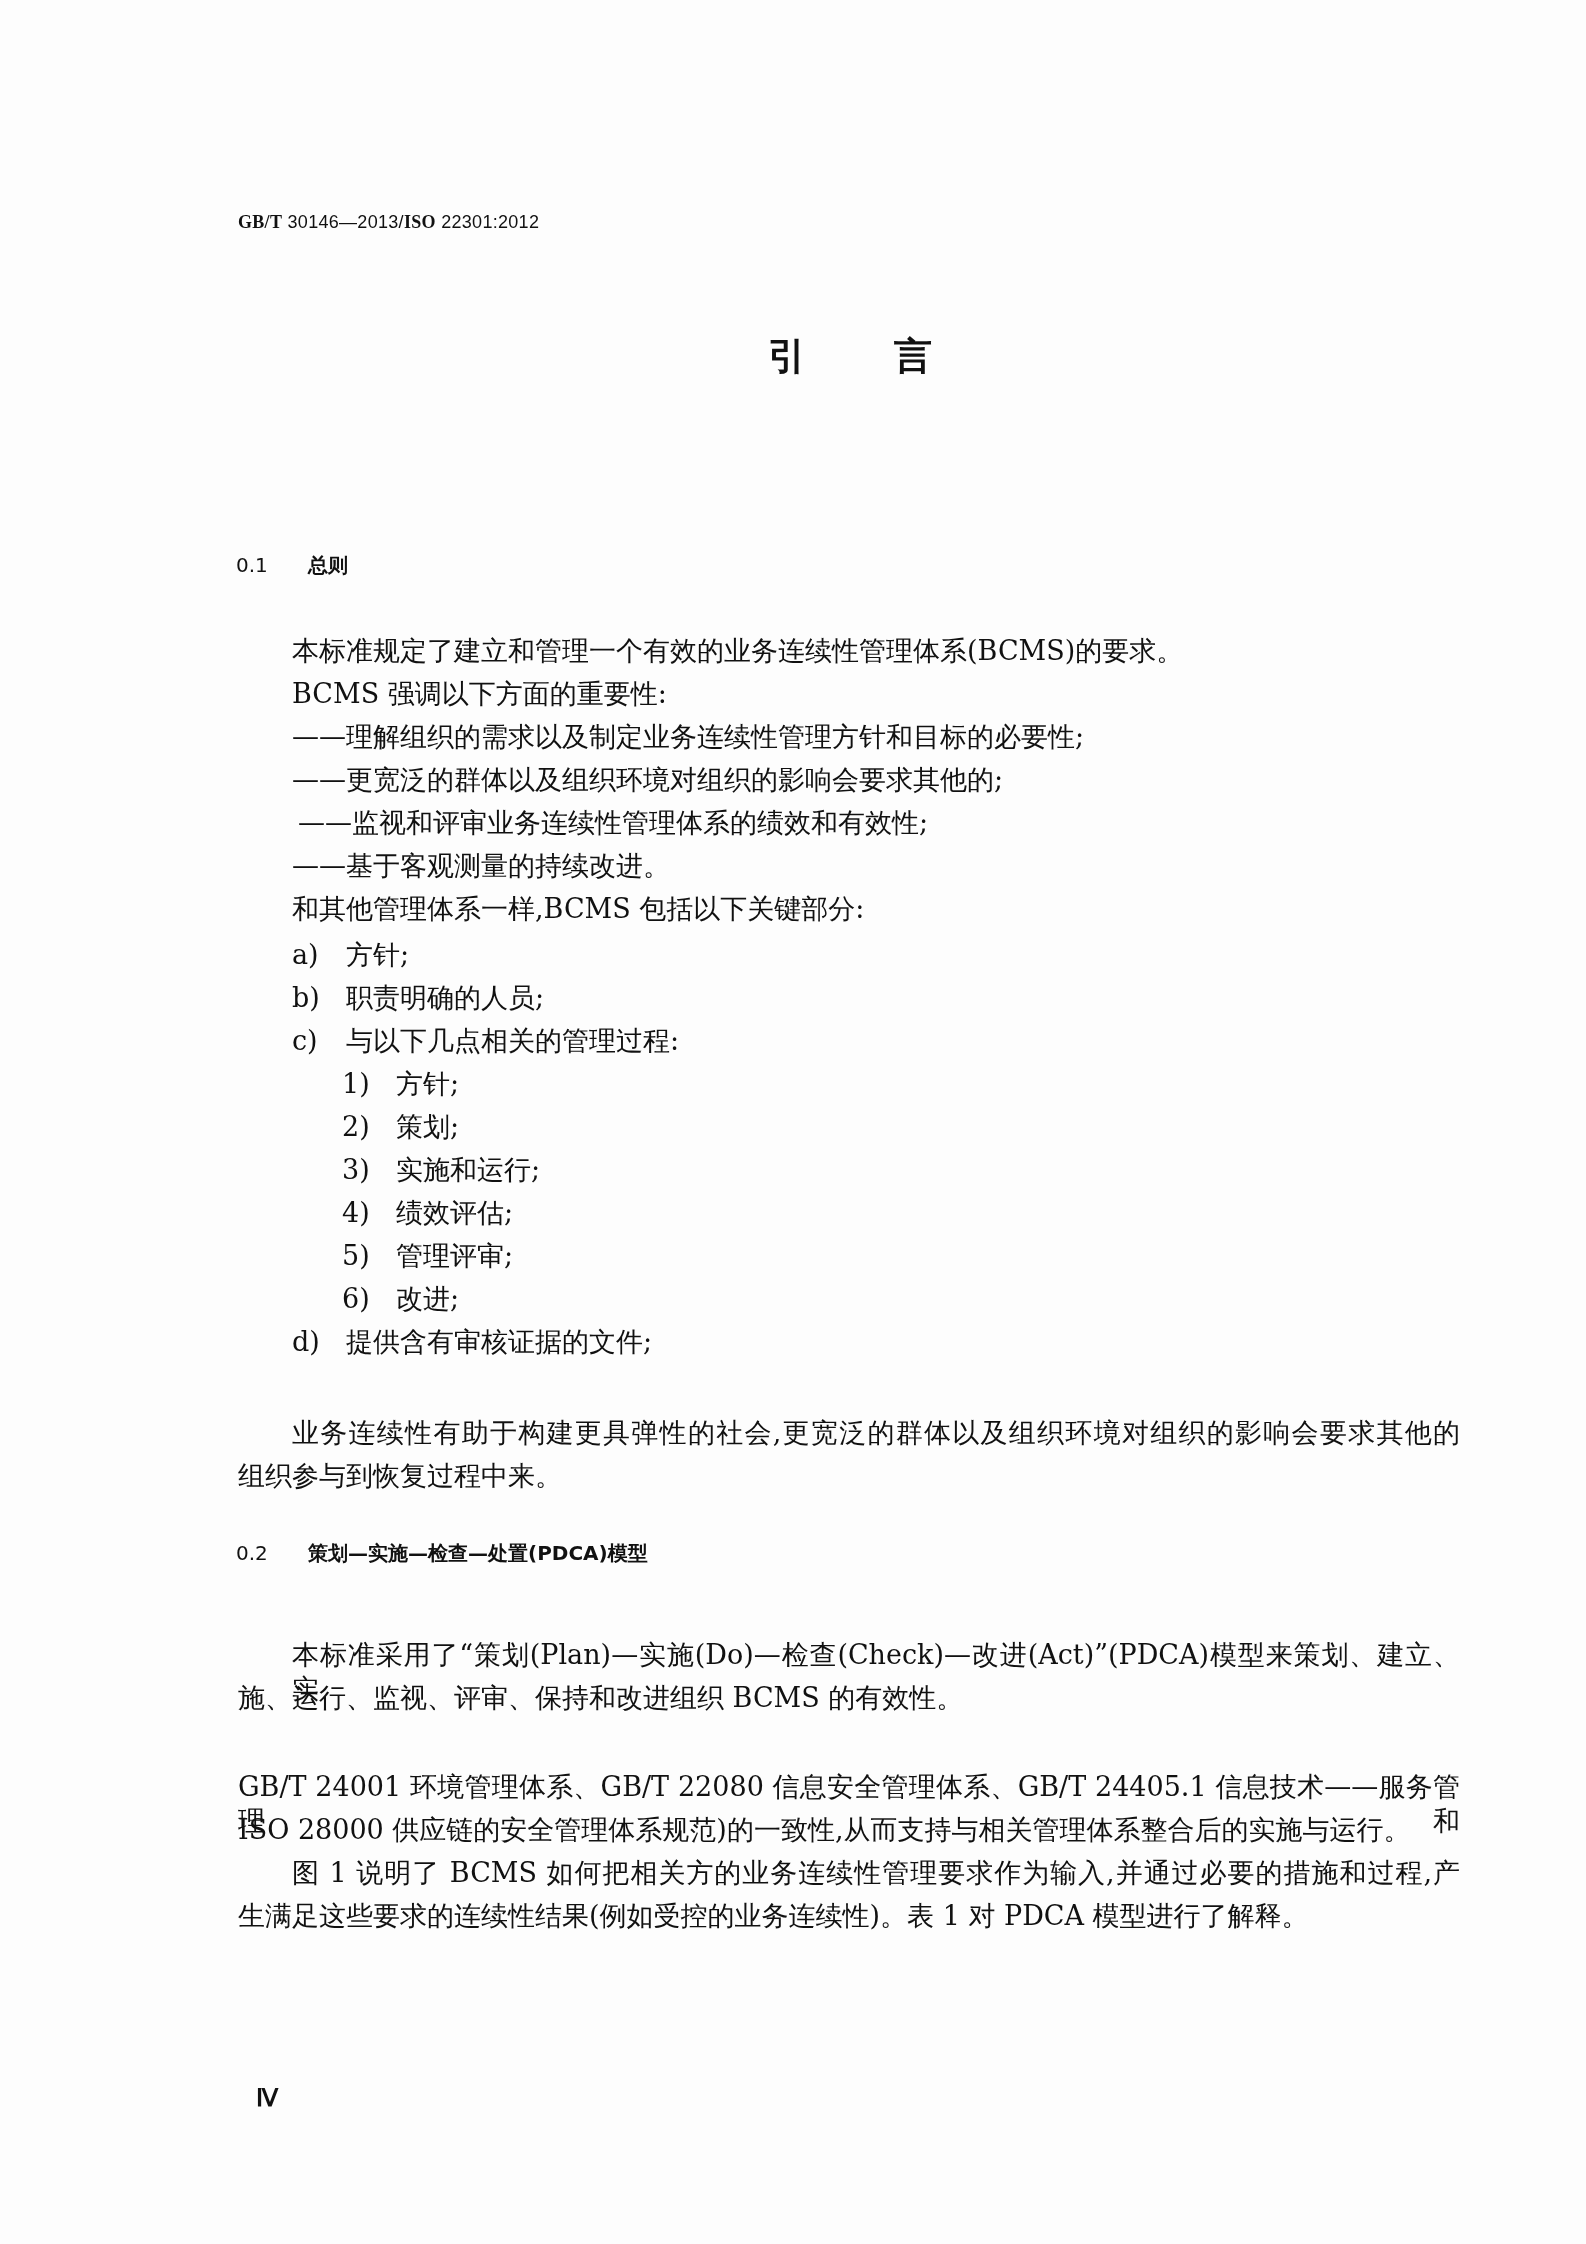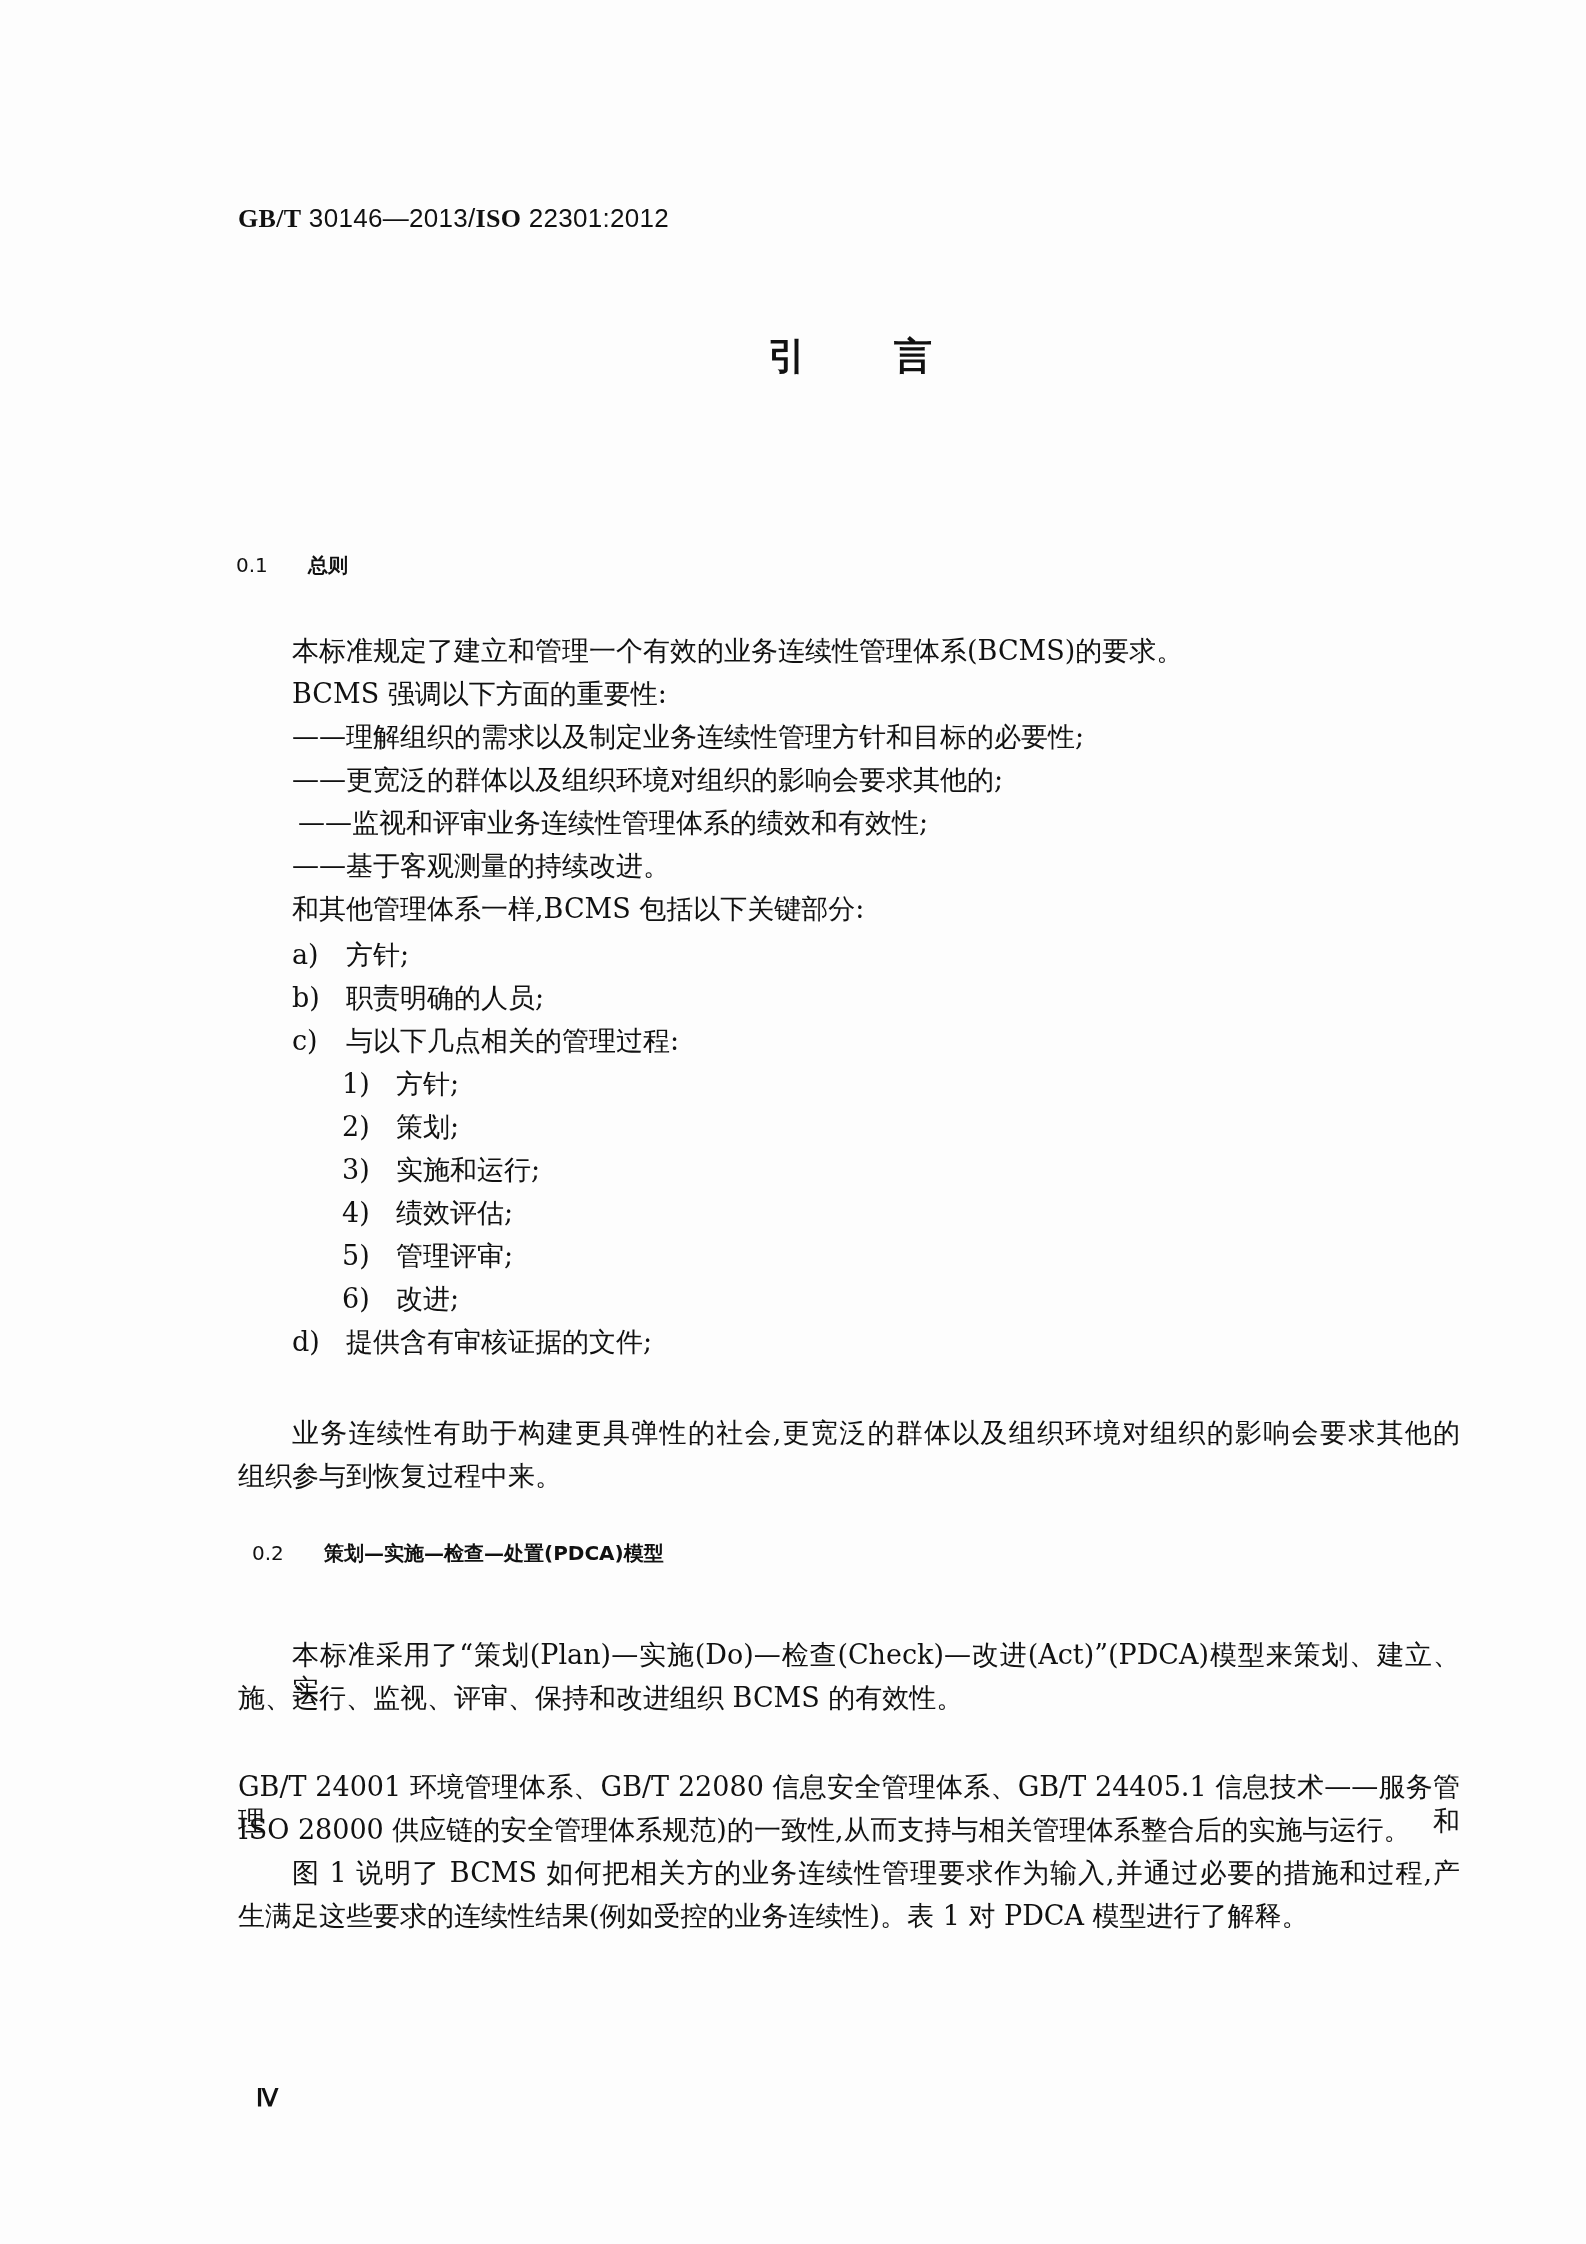--- a/index.html
+++ b/index.html
@@ -17,24 +17,24 @@
   }
   .page {
     position: absolute;
     left: 0; top: 0;
     width: 1586px; height: 2244px;
     background: #fdfdfd;
   }
   .abs { position: absolute; white-space: nowrap; }
 
   .std-header {
-    left: 238px; top: 200px;
+    left: 238px; top: 208px;
     font-family: "Liberation Sans", "DejaVu Sans", sans-serif;
-    font-size: 26px;
-    line-height: 36px;
+    font-size: 18px;
+    line-height: 28px;
     letter-spacing: 0.3px;
   }
   .std-header .bold { font-weight: bold; font-family: "Liberation Serif", serif; }
 
   .title {
     left: 0; top: 334px;
     width: 1700px;
     text-align: center;
     font-family: "DejaVu Sans", sans-serif;
     font-size: 38px;
@@ -129,21 +129,21 @@
     <span class="sub-label">6)</span><span>改进;</span>
   </div>
 
   <div class="abs body-line" style="left:292px; top:1325px;">
     <span class="list-label">d)</span><span>提供含有审核证据的文件;</span>
   </div>
 
   <div class="abs body-line justify" style="left:292px; top:1416px; width:1168px;">业务连续性有助于构建更具弹性的社会,更宽泛的群体以及组织环境对组织的影响会要求其他的</div>
   <div class="abs body-line" style="left:238px; top:1459px;">组织参与到恢复过程中来。</div>
 
-  <div class="abs section-heading" style="left:252px; top:1538px;">
+  <div class="abs section-heading" style="left:236px; top:1538px;">
     <span class="num">0.2</span><span>策划—实施—检查—处置(PDCA)模型</span>
   </div>
 
   <div class="abs body-line justify" style="left:292px; top:1638px; width:1168px;">本标准采用了“策划(Plan)—实施(Do)—检查(Check)—改进(Act)”(PDCA)模型来策划、建立、实</div>
   <div class="abs body-line" style="left:238px; top:1681px;">施、运行、监视、评审、保持和改进组织 BCMS 的有效性。</div>
 
   <div class="abs body-line justify" style="left:238px; top:1770px; width:1222px;">GB/T 24001 环境管理体系、GB/T 22080 信息安全管理体系、GB/T 24405.1 信息技术——服务管理和</div>
   <div class="abs body-line" style="left:238px; top:1813px;">ISO 28000 供应链的安全管理体系规范)的一致性,从而支持与相关管理体系整合后的实施与运行。</div>
 
   <div class="abs body-line justify" style="left:292px; top:1856px; width:1168px;">图 1 说明了 BCMS 如何把相关方的业务连续性管理要求作为输入,并通过必要的措施和过程,产</div>

